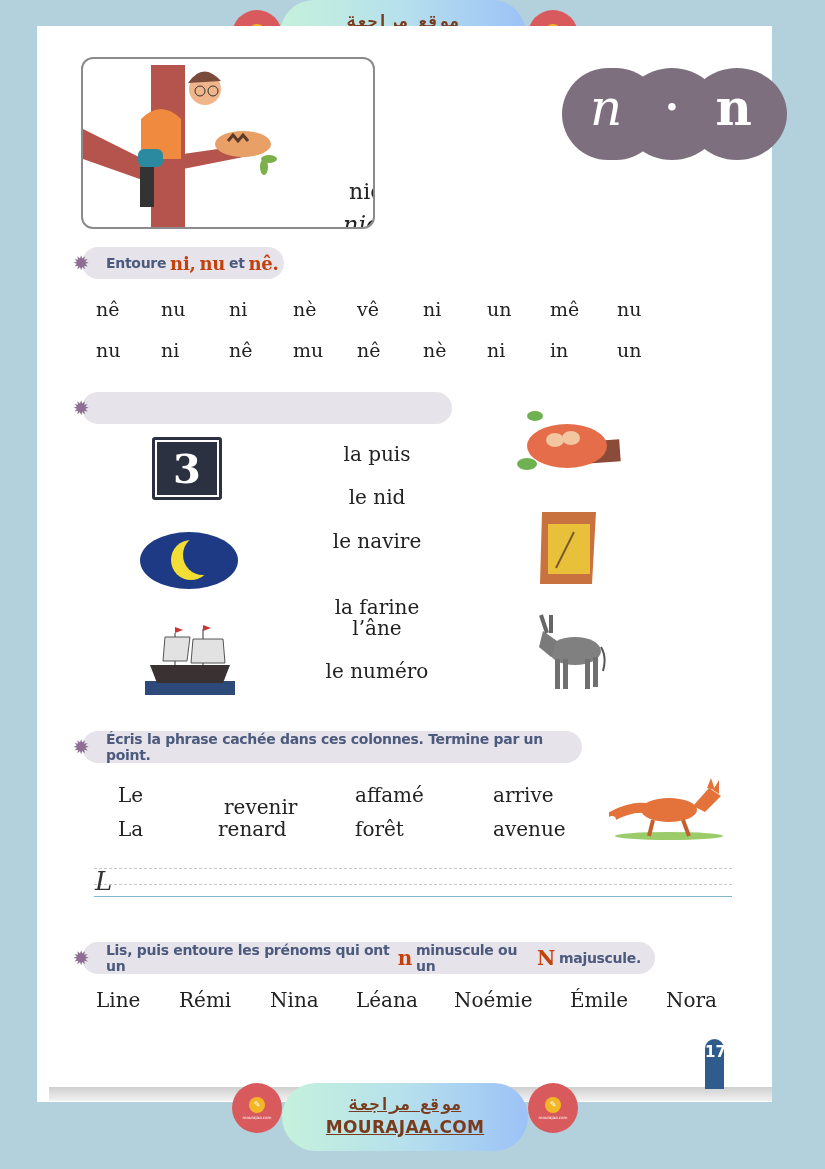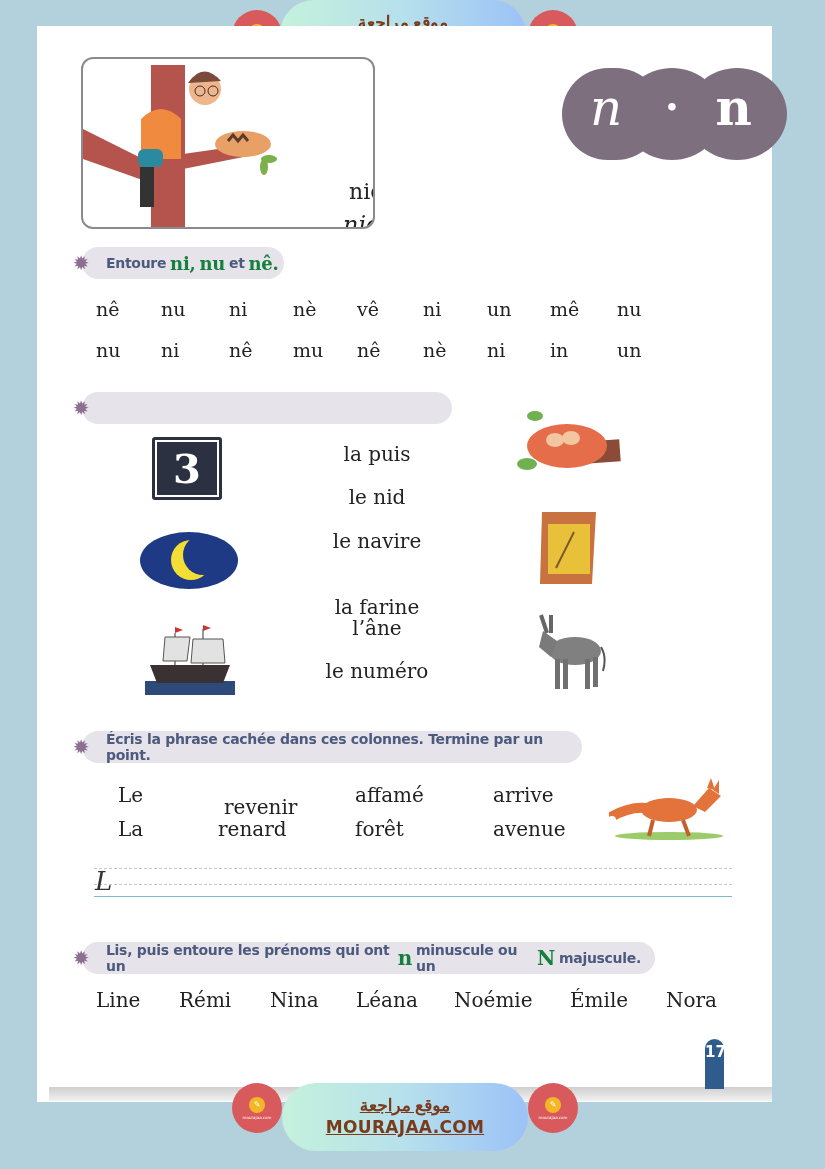--- a/index.html
+++ b/index.html
@@ -4,40 +4,40 @@
 <style>
   * { box-sizing: border-box; margin: 0; padding: 0; }
   body { width: 825px; height: 1169px; background: #b3d1dc; position: relative; overflow: hidden; font-family: "DejaVu Serif", serif; }
   .page { position: absolute; left: 37px; top: 26px; width: 735px; height: 1076px; background: #ffffff; }
   .abs { position: absolute; }
 
   
   .wm-pill { position: absolute; width: 246px; height: 68px; border-radius: 34px;
     background: linear-gradient(90deg, #c5f1dc 0%, #b6e0ec 50%, #9cc2f7 100%);
     display: flex; flex-direction: column; align-items: center; justify-content: center; }
-  .wm-ar { font-family: Liberation Serif, serif; font-weight: bold; font-size: 17px; color: #7a3a1c; text-decoration: underline; line-height: 20px; direction: rtl; }
+  .wm-ar { font-family: Liberation Mono, monospace; font-weight: bold; font-size: 17px; color: #7a3a1c; text-decoration: underline; line-height: 20px; direction: rtl; }
   .wm-en { font-family: "DejaVu Sans", sans-serif; font-weight: bold; font-size: 17px; color: #7a3a1c; text-decoration: underline; line-height: 22px; letter-spacing: 0.3px; }
   .wm-logo { position: absolute; width: 50px; height: 50px; border-radius: 50%; background: #d95a5c; display: flex; flex-direction: column; align-items: center; justify-content: center; }
   .wm-logo .book { width: 16px; height: 16px; border-radius: 50%; background: #f3b627; font-size: 8px; color: #fff; text-align: center; line-height: 16px; }
   .wm-logo .tiny { font-family: "DejaVu Sans", sans-serif; font-size: 4px; color: #fff; line-height: 5px; margin-top: 2px; text-align: center; }
 
   
   .card { position: absolute; left: 44px; top: 31px; width: 294px; height: 172px; border: 2px solid #8d8a8d; border-radius: 12px; background: #fff; overflow: hidden; }
   .word-print { position: absolute; left: 266px; top: 120px; font-size: 22px; color: #222; }
   .word-cursive { position: absolute; left: 260px; top: 152px; font-size: 24px; font-style: italic; color: #222; font-family: "DejaVu Serif", serif; }
 
   .letter-blob { position: absolute; left: 525px; top: 42px; width: 215px; height: 92px; }
   .letter-blob .c { position: absolute; top: 0; width: 92px; height: 92px; border-radius: 50%; background: #7d6f7d; }
   .letter-blob .txt { position: absolute; left: 0; top: 10px; width: 215px; display: flex; align-items: center; color: #fff; }
 
   
   .instr { position: absolute; height: 32px; border-radius: 16px; background: #e6e3ea; display: flex; align-items: center; padding-left: 24px; padding-right: 14px;
     font-family: "DejaVu Sans", sans-serif; font-weight: bold; font-size: 14px; color: #4b5a7d; letter-spacing: -0.3px; }
   .instr .star { position: absolute; left: -12px; top: 5px; width: 22px; height: 22px; color: #8c6f92; font-size: 20px; line-height: 22px; text-align: center; }
-  .instr .red { font-family: "DejaVu Serif", serif; color: #15803d; font-size: 18px; margin: 0 4px; }
+  .instr .red { font-family: "DejaVu Serif", serif; color: #c2410c; font-size: 18px; margin: 0 4px; }
 
   .syl { position: absolute; font-size: 19px; color: #222; }
   .word { position: absolute; font-size: 20px; color: #222; text-align: center; width: 160px; }
   .col-word { position: absolute; font-size: 20px; color: #222; }
   .name { position: absolute; font-size: 20px; color: #222; }
 
   .line { position: absolute; left: 57px; width: 638px; }
   .page-num { position: absolute; left: 668px; top: 1013px; width: 19px; height: 50px; background: #2f5c8c; border-radius: 12px 12px 0 0; color: #fff; font-family: "DejaVu Sans", sans-serif; font-weight: bold; font-size: 15px; text-align: center; padding-top: 4px; }
   .footer-bar { position: absolute; left: 12px; top: 1061px; width: 723px; height: 14px; background: linear-gradient(180deg, #cfcfcf, #f2f2f2); }
 </style>

